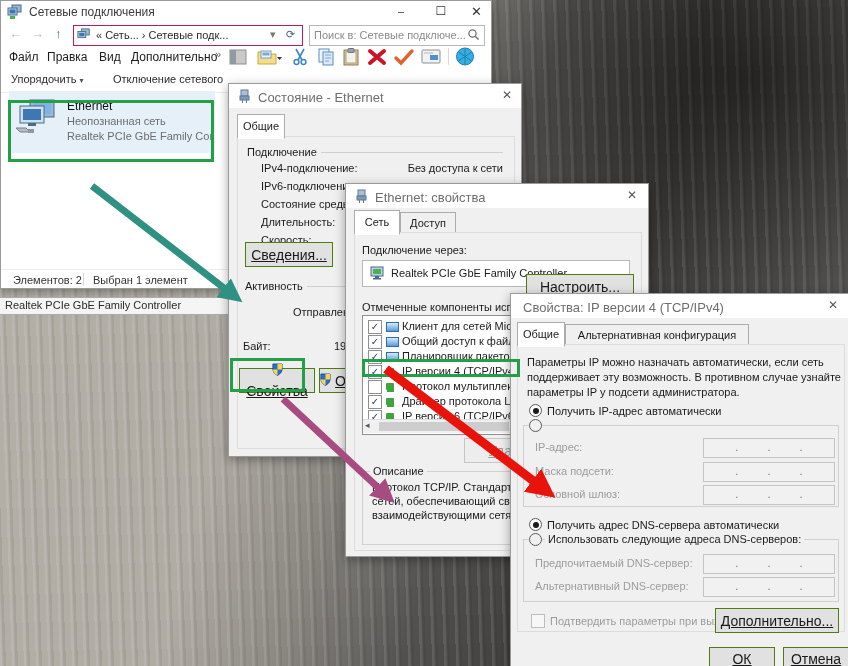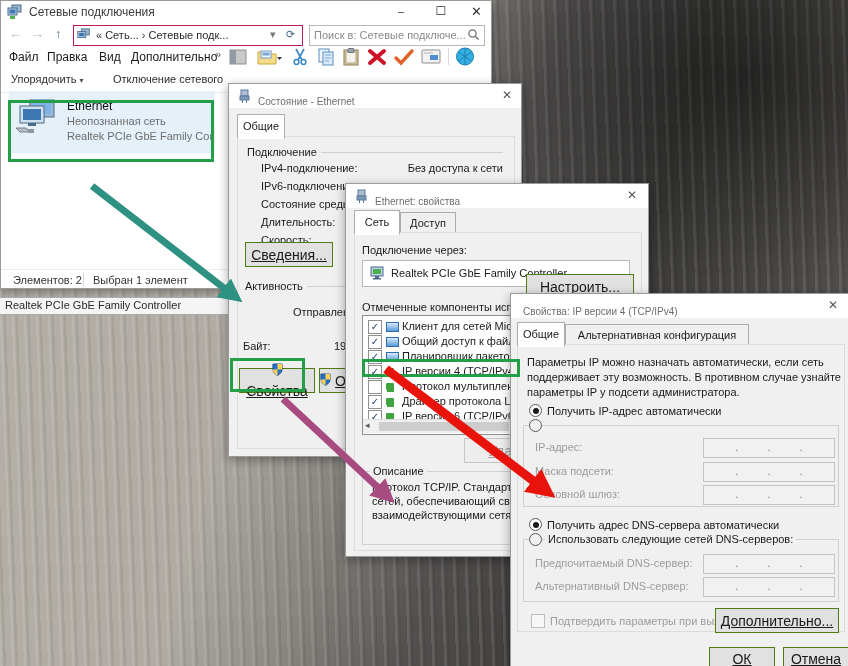--- a/index.html
+++ b/index.html
@@ -12,21 +12,21 @@
       repeating-linear-gradient(88deg, rgba(255,255,255,0.10) 0 2px, rgba(0,0,0,0.07) 4px 6px, transparent 6px 12px),
       linear-gradient(104deg,#b5b1a9 0%,#b0aca4 32%,#8a8781 44%,#535150 56%,#3c3b39 70%,#4c4a48 86%,#5e5c59 100%);
   }
   .abs{position:absolute;}
   .nw{white-space:nowrap;}
   .clip{overflow:hidden;}
   
   .win{background:#fff;border:1px solid #9a9a9a;box-shadow:0 3px 10px rgba(0,0,0,0.35);}
   .dlg{background:#f0f0f0;border:1px solid #9a9a9a;box-shadow:0 3px 10px rgba(0,0,0,0.35);}
   .tbar{position:absolute;left:0;top:0;right:0;height:24px;background:#fff;}
-  .ttxt{position:absolute;top:12px;font-size:10px;color:#6e6e6e;white-space:nowrap;}
+  .ttxt{position:absolute;top:6px;font-size:13px;color:#6e6e6e;white-space:nowrap;}
   .wclose{position:absolute;top:0;width:28px;height:22px;text-align:center;line-height:22px;color:#555;font-size:12px;}
   
   .tab{position:absolute;height:21px;line-height:21px;text-align:center;font-size:11px;background:#f0f0f0;border:1px solid #acacac;color:#1a1a1a;}
   .tabA{background:#fff;height:23px;line-height:23px;z-index:3;border-bottom:1px solid #fff;}
   .cbox{position:absolute;background:#f0f0f0;border:1px solid #dcdcdc;z-index:1;}
   
   .btn{position:absolute;background:#e1e1e1;border:1px solid #4d7c0f;font-size:14px;color:#1a1a1a;text-align:center;display:flex;align-items:center;justify-content:center;gap:4px;text-decoration:underline;}
   .btnD{color:#9c9c9c;background:#ededed;border-color:#c6c6c6;}
   .lbl{position:absolute;font-size:11px;color:#1a1a1a;white-space:nowrap;}
   .dis{color:#9c9c9c;}
@@ -312,21 +312,21 @@
   <span class="lbl dis" style="left:24px;top:171px;z-index:2;">Маска подсети:</span>
   <div class="fld" style="left:192px;top:168px;z-index:2;">. . .</div>
   <span class="lbl dis" style="left:24px;top:194px;z-index:2;">Основной шлюз:</span>
   <div class="fld" style="left:192px;top:191px;z-index:2;">. . .</div>
 
   <span class="rad on" style="left:18px;top:224px;z-index:2;"></span>
   <span class="lbl" style="left:36px;top:225px;z-index:2;">Получить адрес DNS-сервера автоматически</span>
 
   <div class="grp" style="left:12px;top:245px;width:314px;height:61px;z-index:1;"></div>
   <span class="rad" style="left:18px;top:239px;background:#f0f0f0;z-index:2;"></span>
-  <span class="glabel" style="left:34px;top:239px;z-index:2;">Использовать следующие сетей DNS-серверов:</span>
+  <span class="glabel" style="left:34px;top:239px;z-index:2;">Использовать следующие адреса DNS-серверов:</span>
   <span class="lbl dis" style="left:24px;top:263px;z-index:2;">Предпочитаемый DNS-сервер:</span>
   <div class="fld" style="left:192px;top:260px;z-index:2;">. . .</div>
   <span class="lbl dis" style="left:24px;top:286px;z-index:2;">Альтернативный DNS-сервер:</span>
   <div class="fld" style="left:192px;top:283px;z-index:2;">. . .</div>
 
   <span class="chk chkD" style="left:20px;top:320px;z-index:2;"></span>
   <span class="lbl dis" style="left:39px;top:321px;z-index:2;">Подтвердить параметры при выходе</span>
   <div class="btn" style="left:204px;top:314px;width:122px;height:23px;z-index:2;">Дополнительно...</div>
 
   <div class="btn" style="left:198px;top:353px;width:64px;height:22px;">ОК</div>

